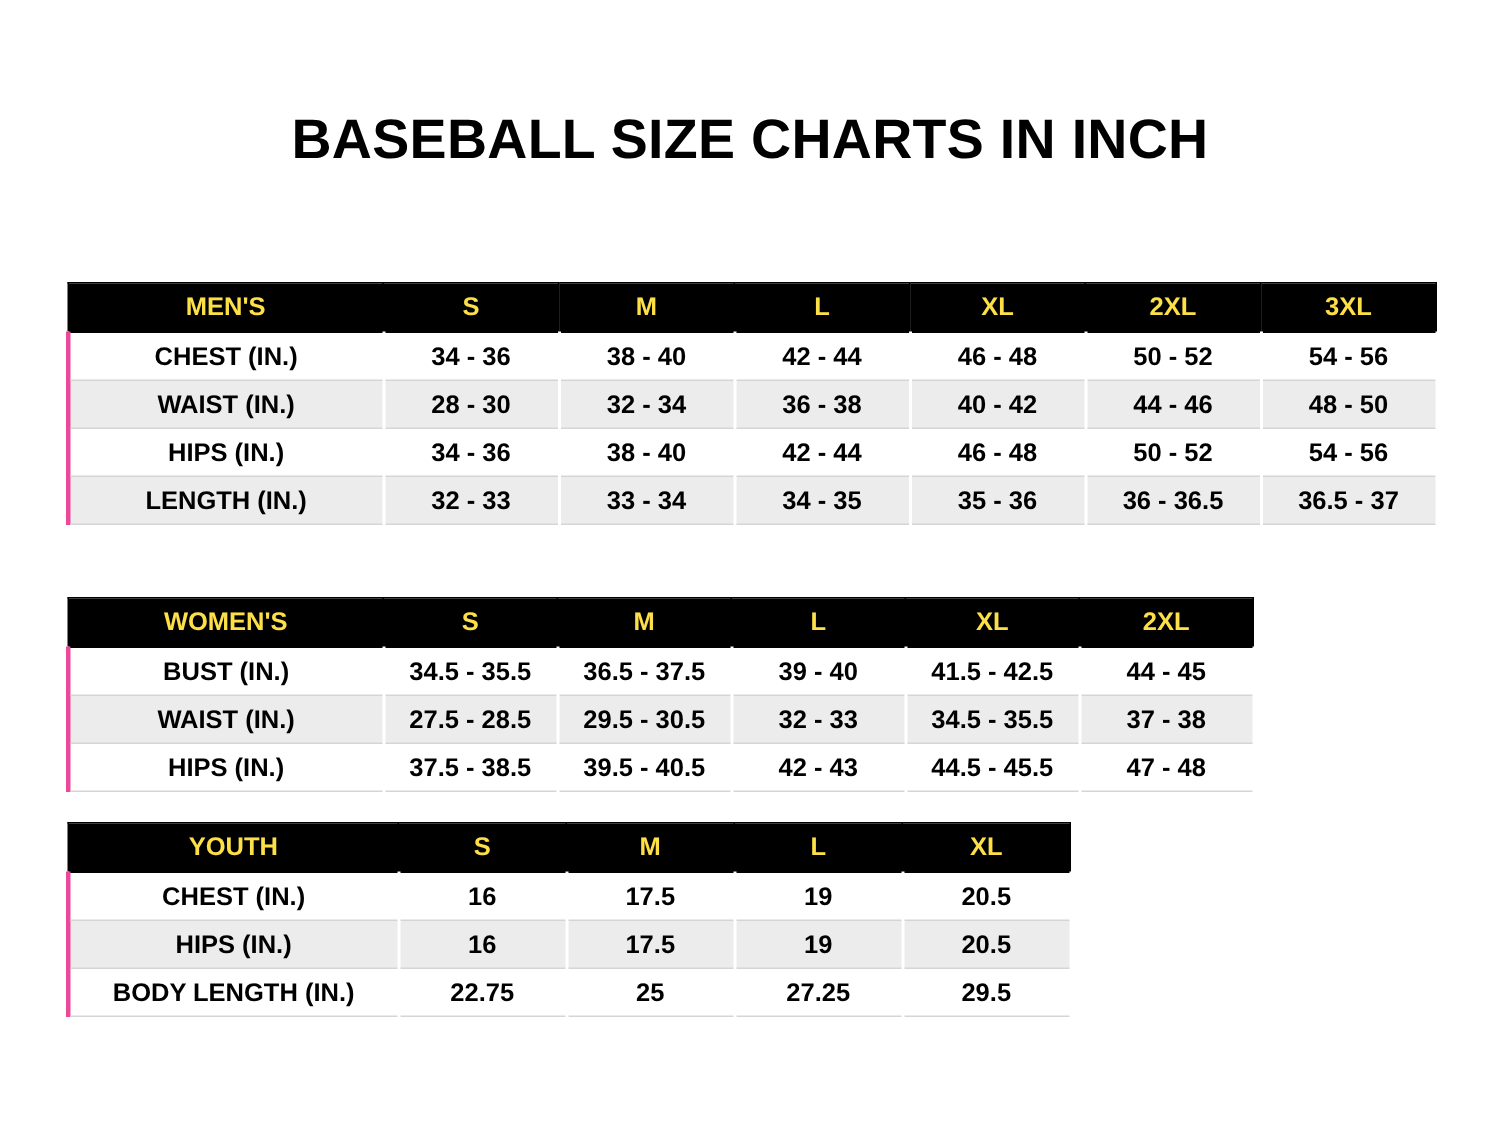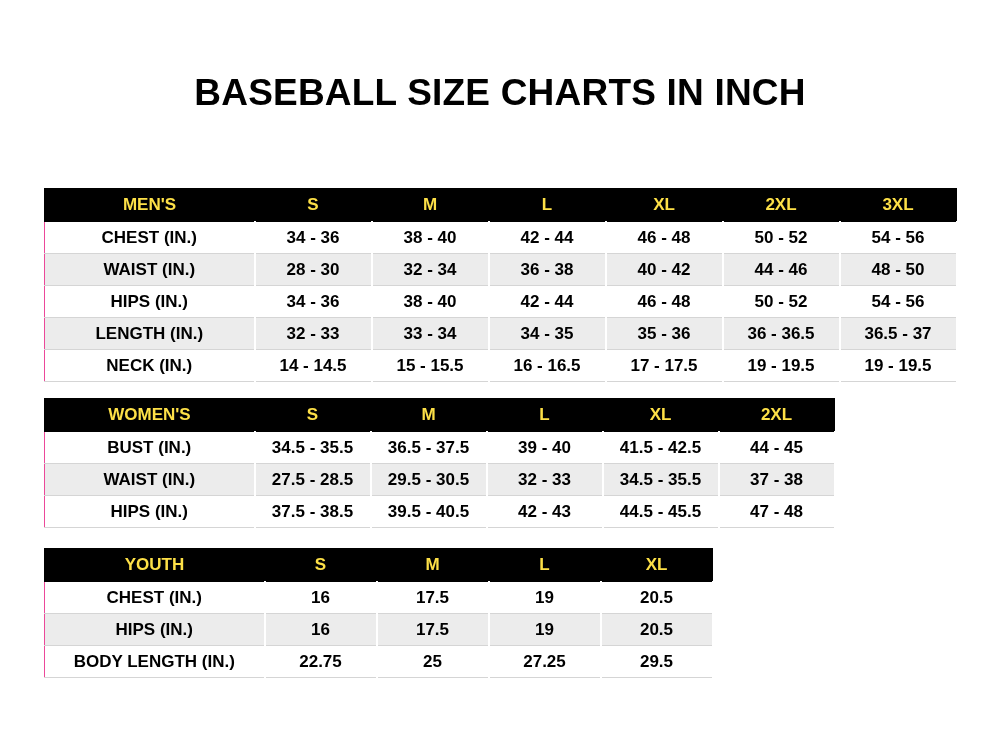--- a/index.html
+++ b/index.html
@@ -56,21 +56,21 @@
   table.size-table tr.head td.rowlabel {
     text-align: center;
   }
   
   table.size-table tr.alt td {
     background: #ececec;
   }
   table.size-table td.rowlabel {
     background: #ffffff;
     text-align: center;
-    border-left: 1px solid #ec4899;
+    border-left: 3px solid #ec4899;
   }
   table.size-table tr.alt td.rowlabel {
     background: #ececec;
   }
   
   table.size-table tbody td {
     border-left: 2px solid #ffffff;
     border-right: 2px solid #ffffff;
     border-top: 1px solid #d5d5d5;
     border-bottom: 1px solid #d5d5d5;
@@ -146,29 +146,20 @@
       </tr>
       <tr class="alt">
         <td class="rowlabel">LENGTH (IN.)</td>
         <td>32 - 33</td>
         <td>33 - 34</td>
         <td>34 - 35</td>
         <td>35 - 36</td>
         <td>36 - 36.5</td>
         <td>36.5 - 37</td>
       </tr>
-      <tr>
-        <td class="rowlabel">NECK (IN.)</td>
-        <td>14 - 14.5</td>
-        <td>15 - 15.5</td>
-        <td>16 - 16.5</td>
-        <td>17 - 17.5</td>
-        <td>19 - 19.5</td>
-        <td>19 - 19.5</td>
-      </tr>
     </tbody>
   </table>
 
   <table class="size-table" id="table-womens">
     <colgroup>
       <col class="lbl">
         <col class="val">
         <col class="val">
         <col class="val">
         <col class="val">

